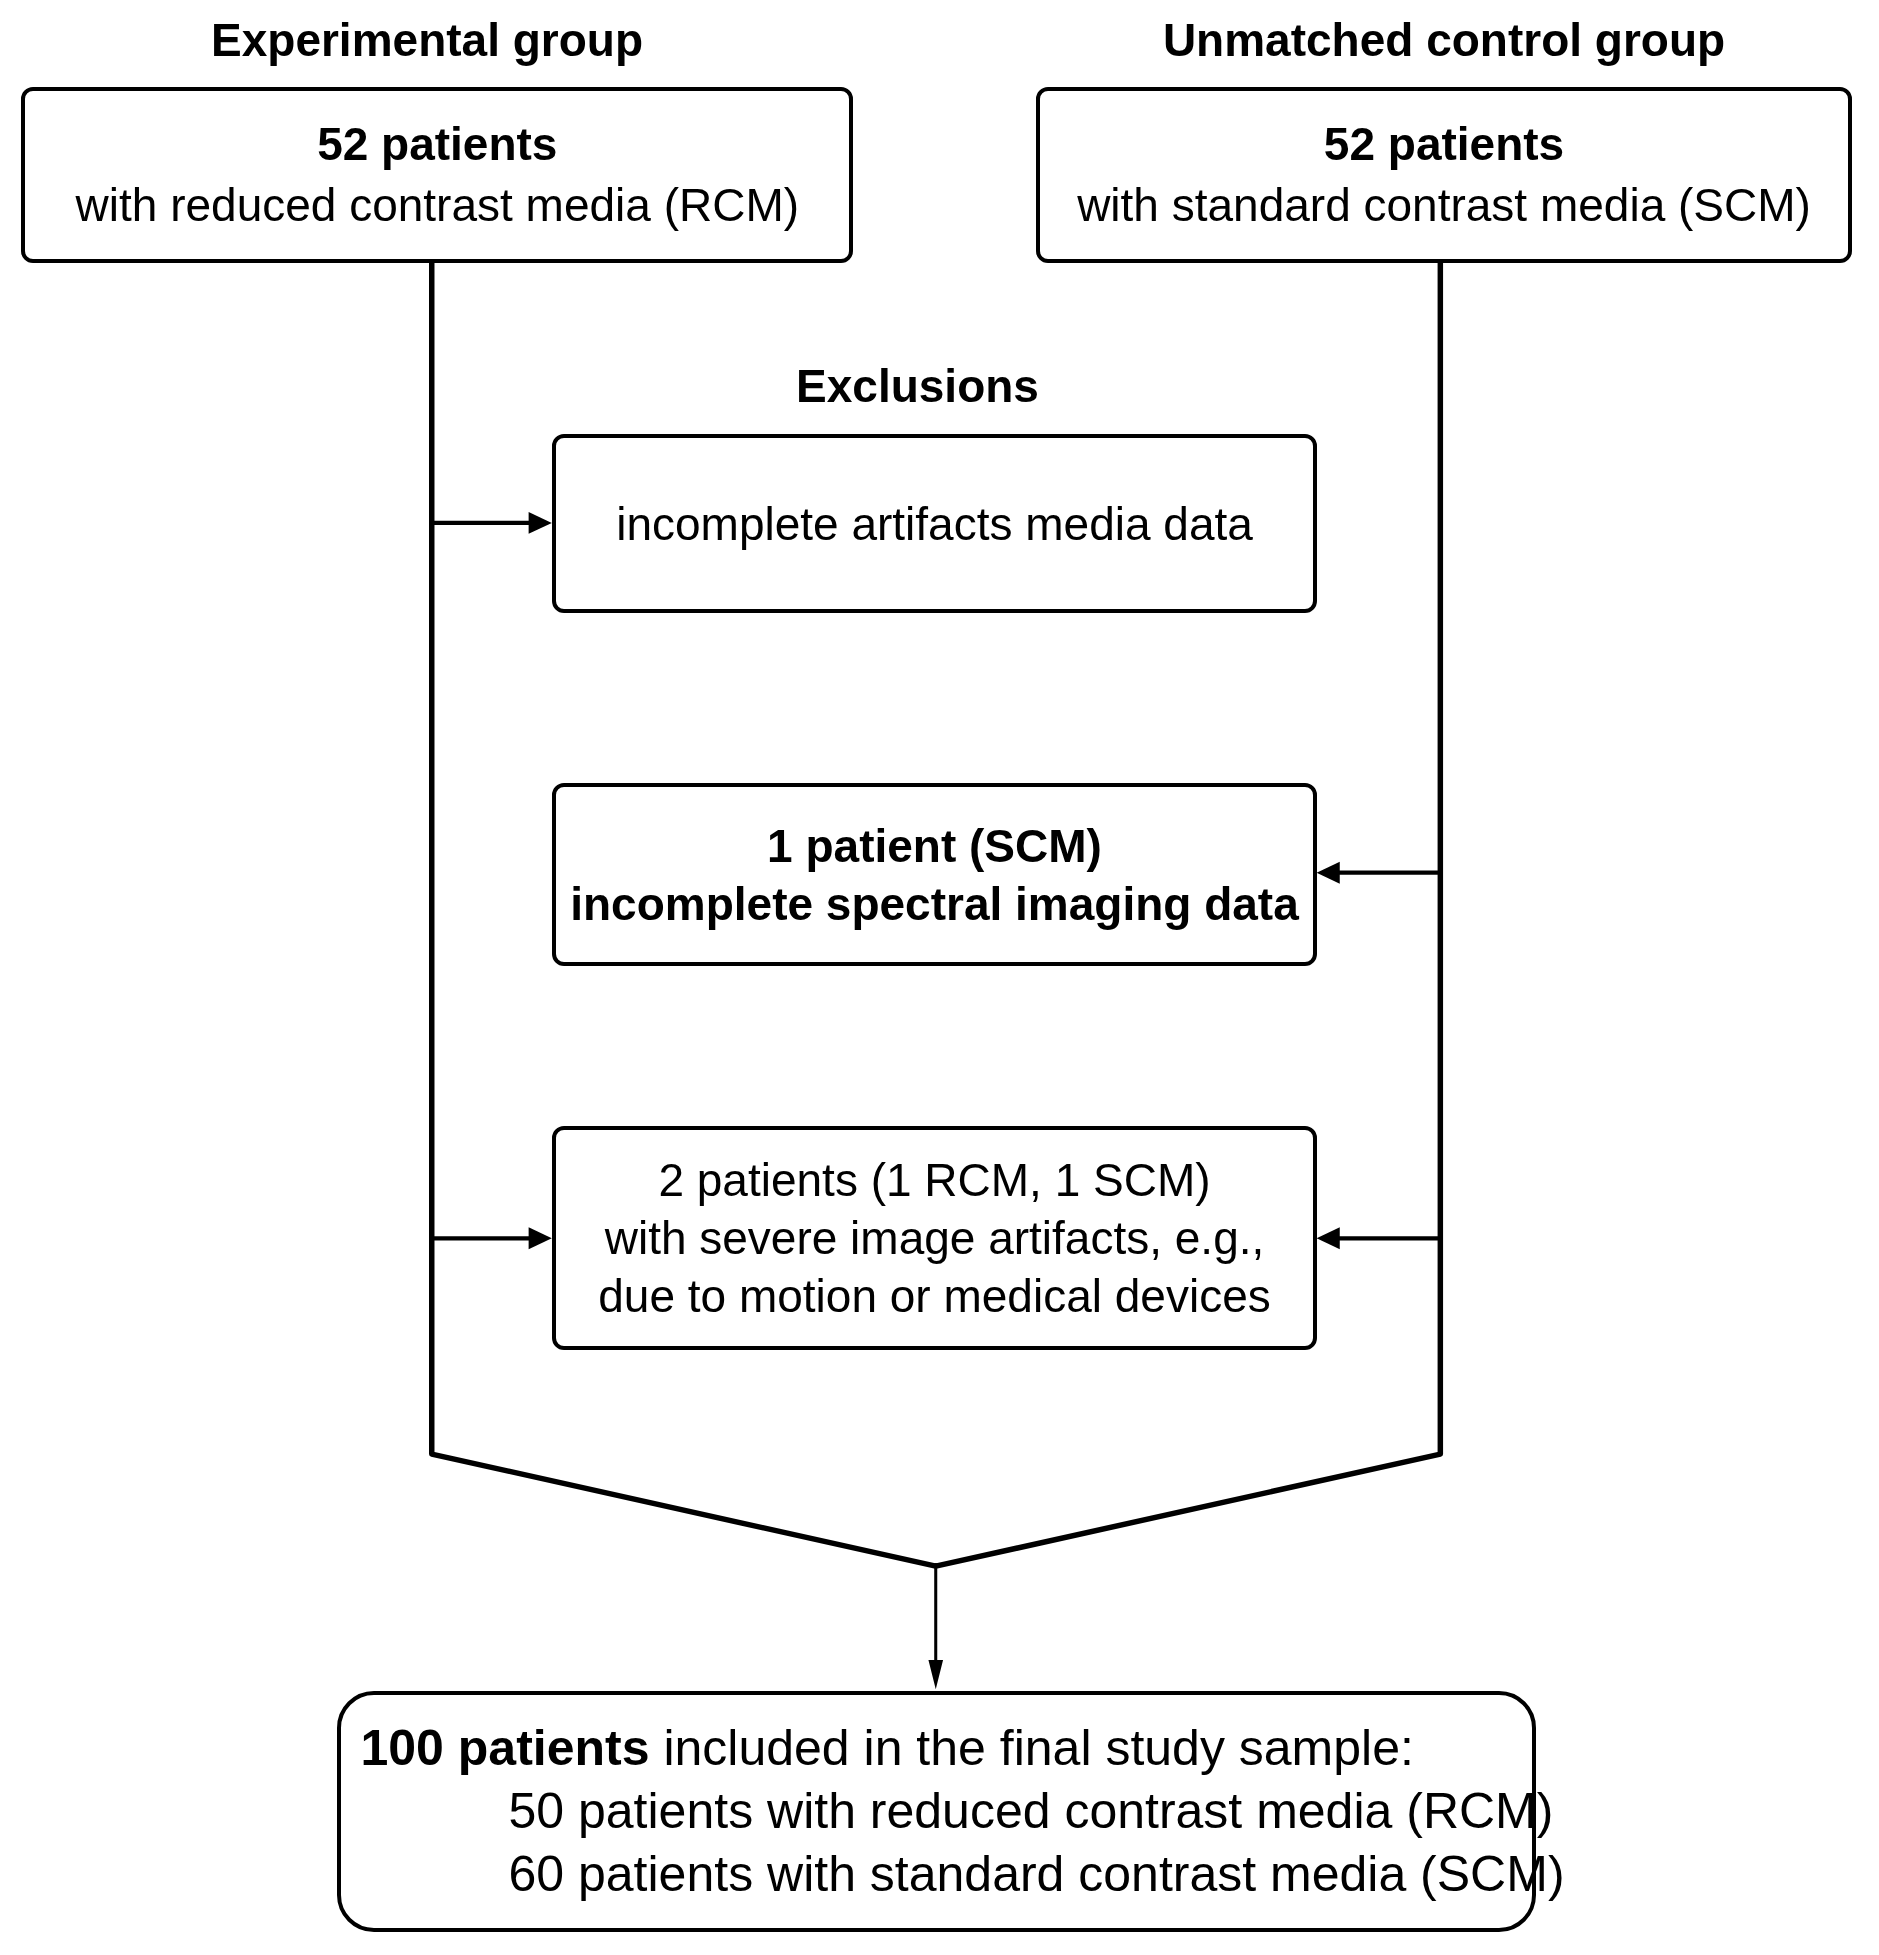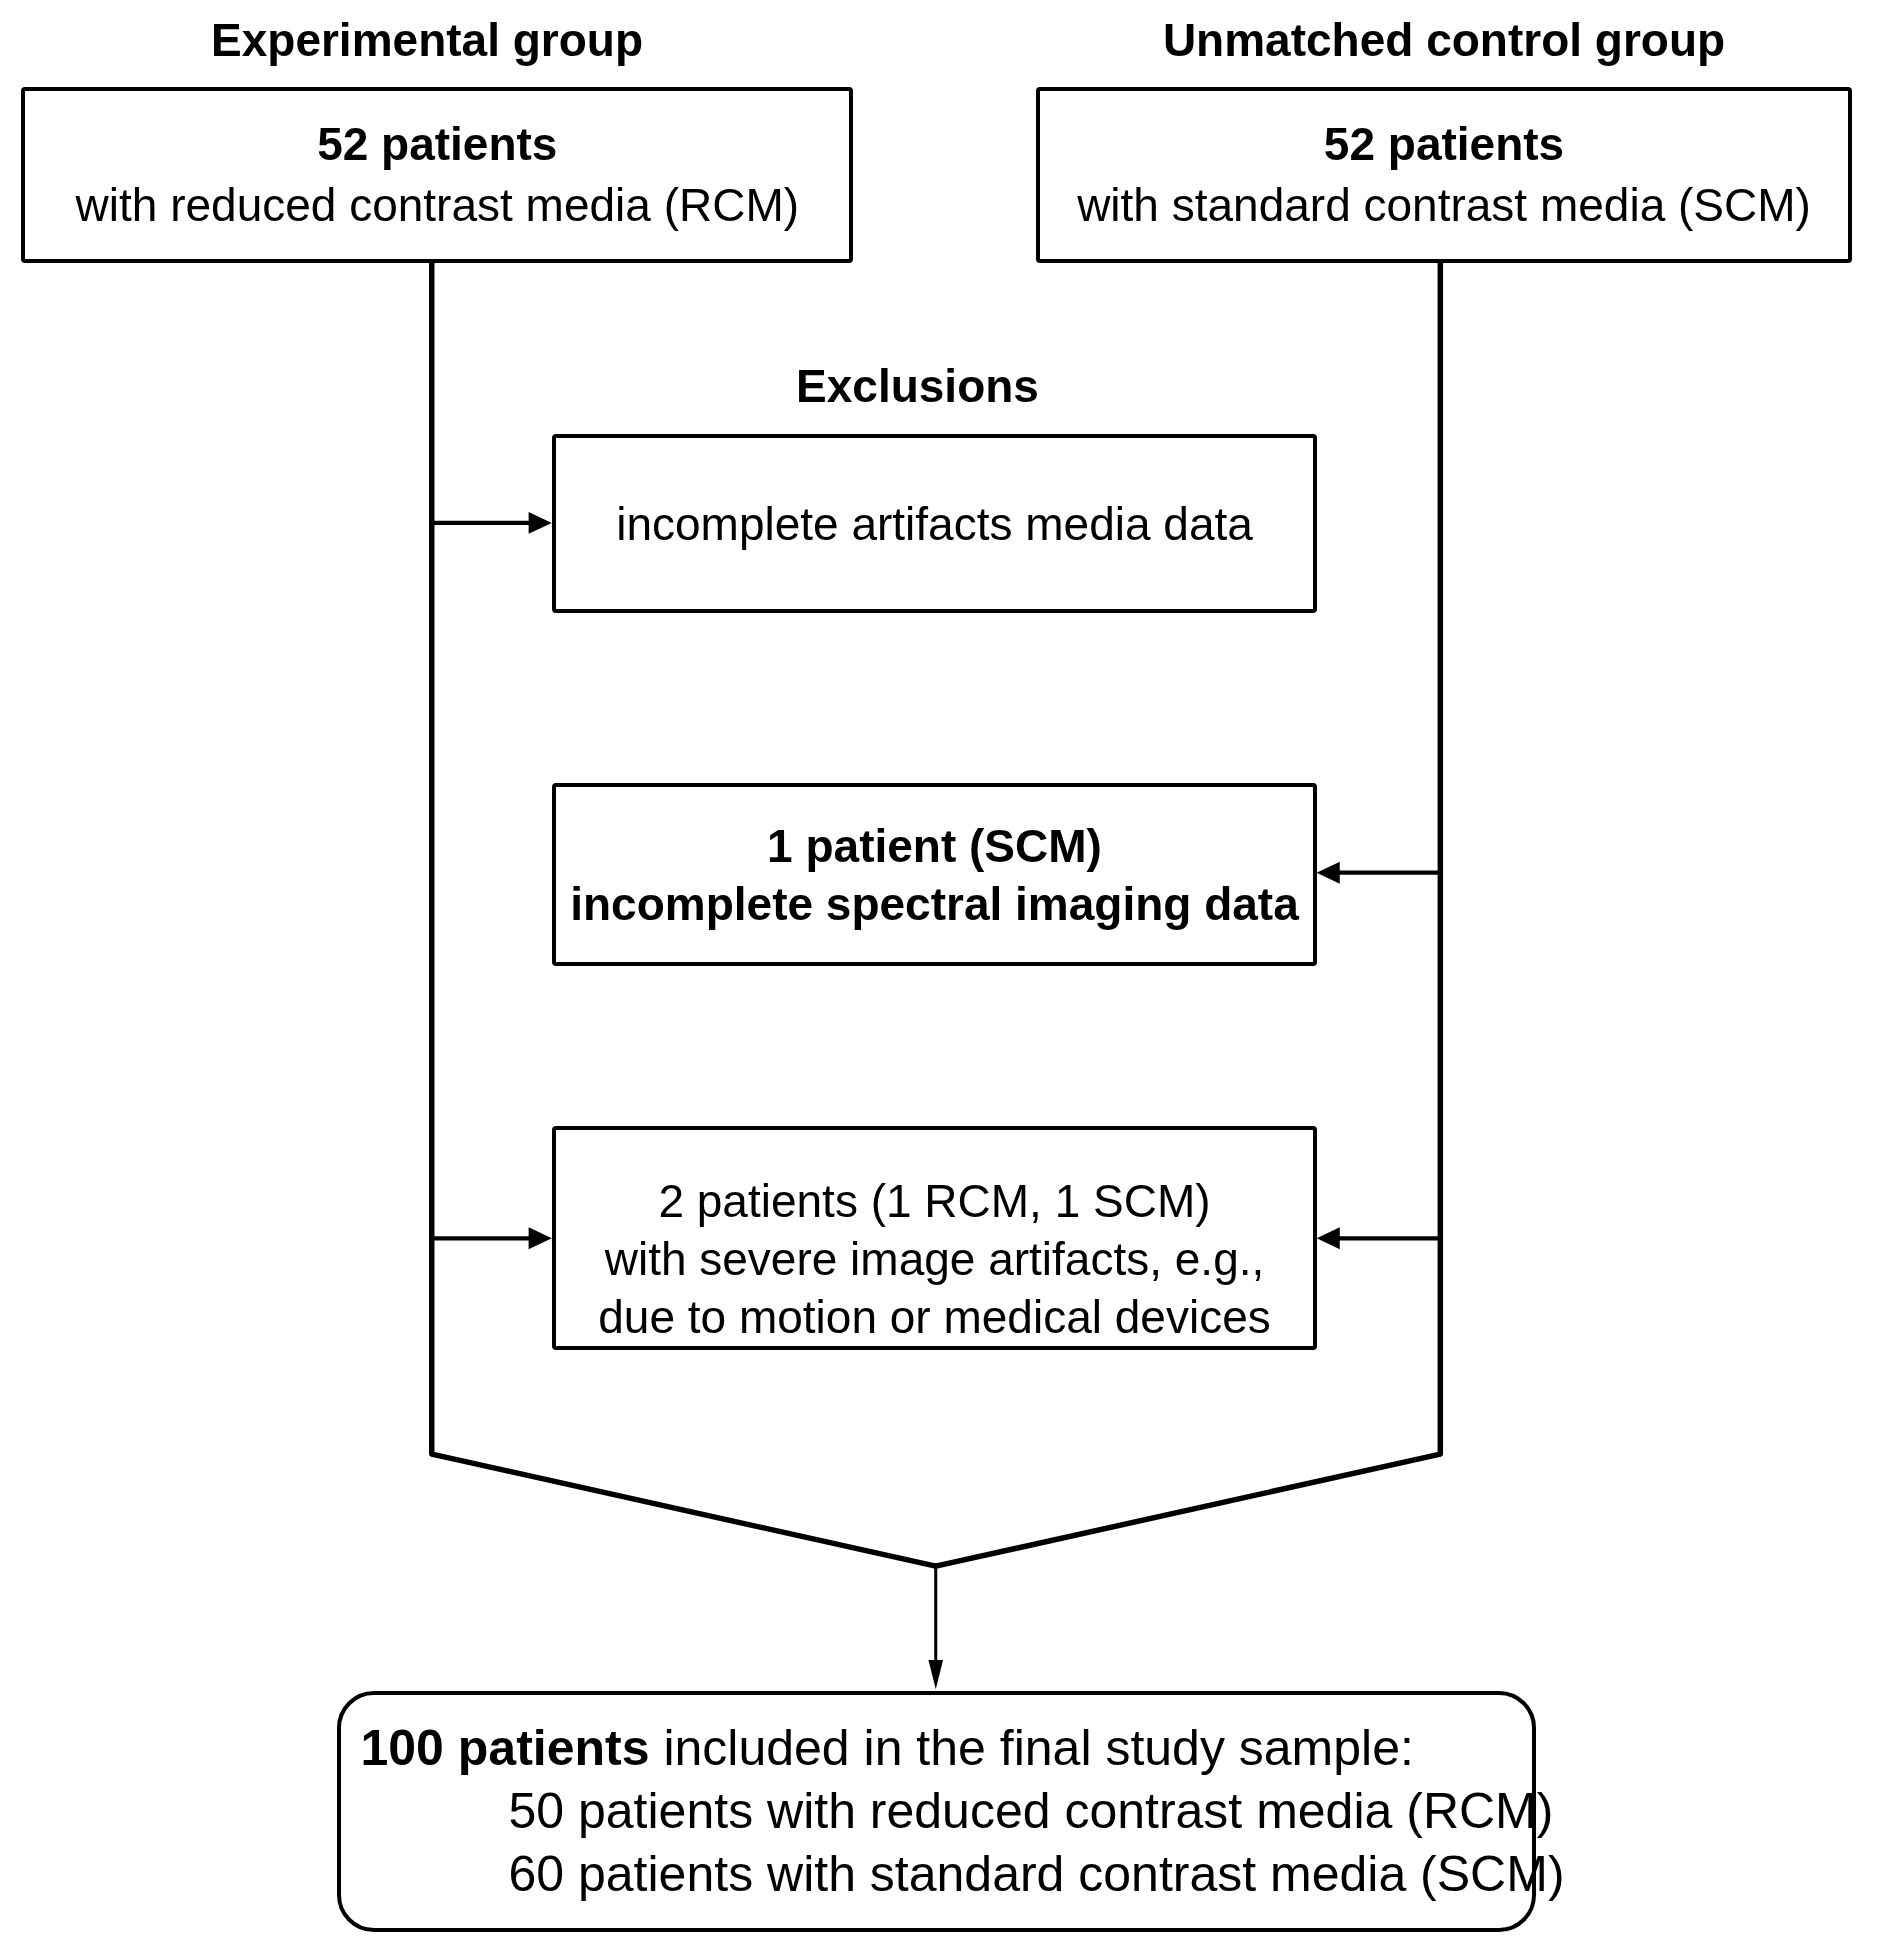--- a/index.html
+++ b/index.html
@@ -29,21 +29,21 @@
     font-weight: bold;
     line-height: 51px;
     text-align: center;
     white-space: nowrap;
   }
   .box {
     position: absolute;
     box-sizing: border-box;
     background: #ffffff;
     border: 4.9px solid #000000;
-    border-radius: 4px;
+    border-radius: 12px;
     display: flex;
     flex-direction: column;
     justify-content: center;
     align-items: center;
     text-align: center;
     font-size: 46px;
   }
   .top-box { line-height: 61px; }
   .exc-box { line-height: 58px; }
   .bold { font-weight: bold; }
@@ -63,21 +63,21 @@
   .final-lead { white-space: nowrap; }
 
   #exp-heading        { left: 11px;   top: 15.2px;   width: 832px; }
   #ctrl-heading       { left: 1036px; top: 15.2px;   width: 816px; }
   #exclusions-heading { left: 535px;  top: 361px;  width: 765px; }
 
   #exp-box   { left: 21.3px;   top: 87px;  width: 832px; height: 176px; }
   #ctrl-box  { left: 1036px; top: 87px;  width: 816px; height: 176px; }
   #exc1-box  { left: 552px;  top: 434px;  width: 765px; height: 179px; }
   #exc2-box  { left: 552px;  top: 783px; width: 765px; height: 183px; font-weight: bold; }
-  #exc3-box  { left: 552px;  top: 1126px; width: 765px; height: 224px; justify-content: flex-end; }
+  #exc3-box  { left: 552px;  top: 1126px; width: 765px; height: 224px; }
   #final-box { left: 337px;  top: 1691px; width: 1199px; height: 241px; }
 </style>
 </head>
 <body>
 
 <div class="canvas">
 
   <svg class="connector-layer" viewBox="0 0 3084 3208" xmlns="http://www.w3.org/2000/svg">
 
     <path d="M 708 430 L 708 2386 L 1535 2570" fill="none" stroke="#000000" stroke-width="9" stroke-linejoin="round"></path>

